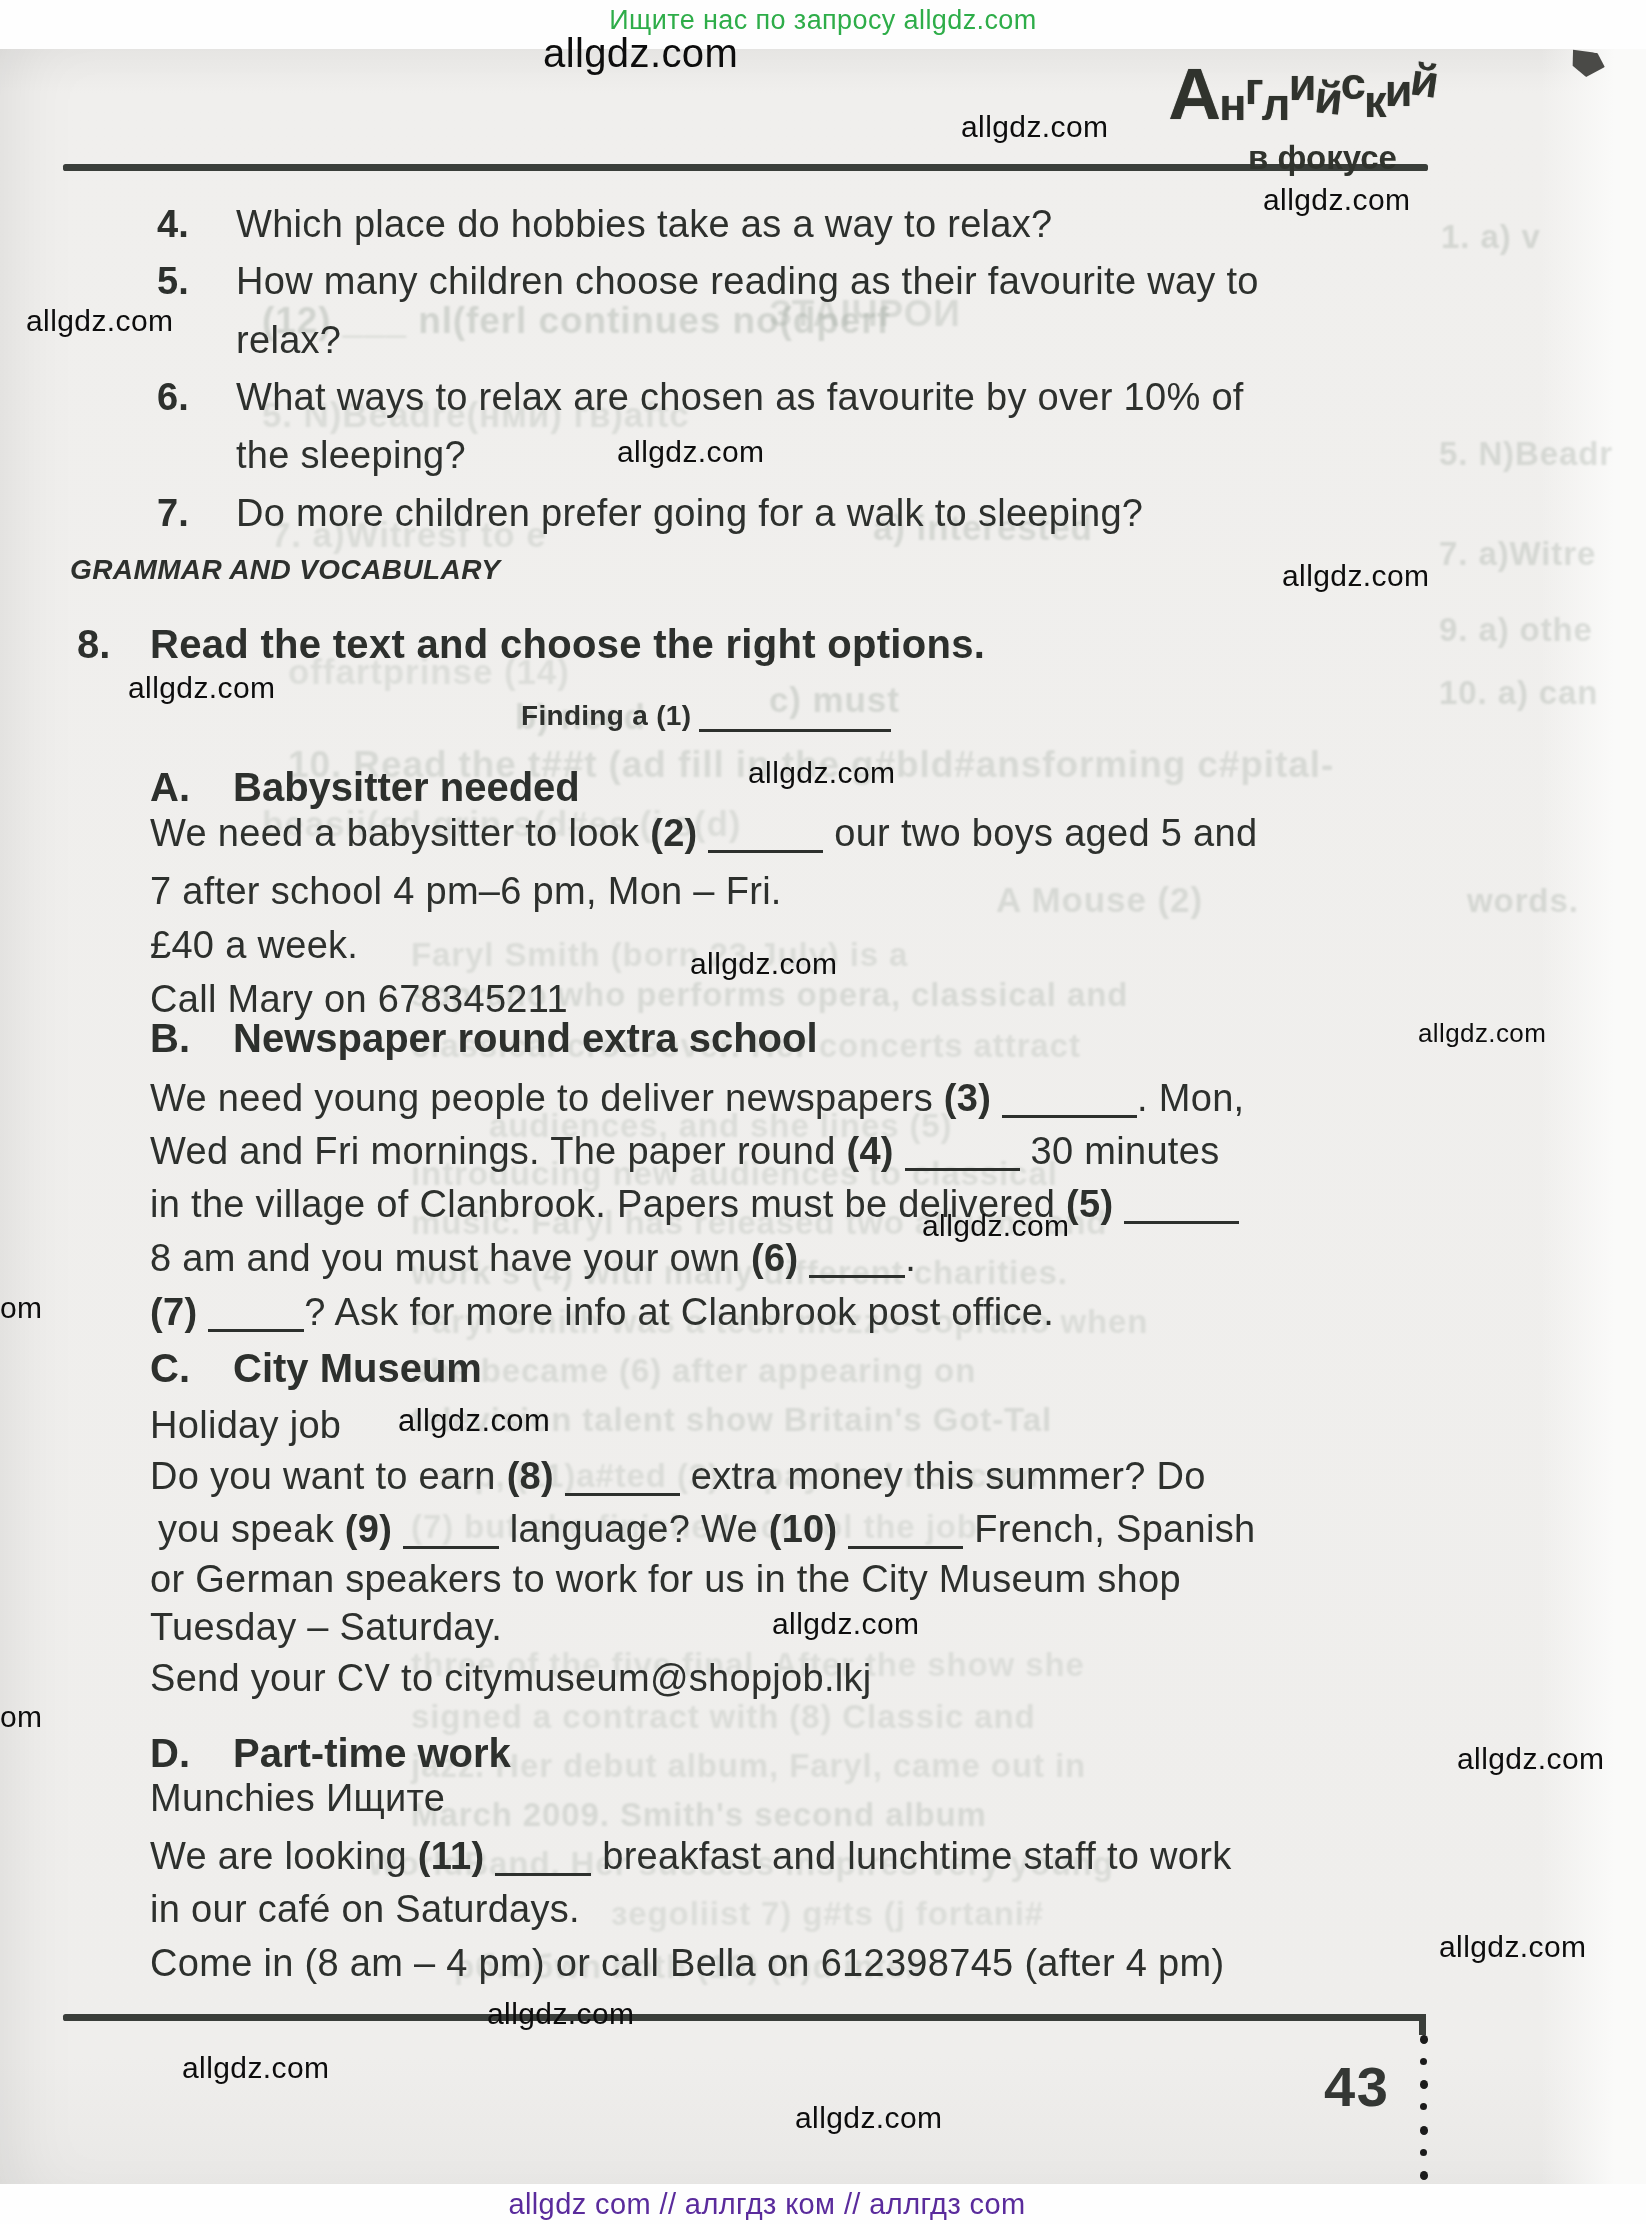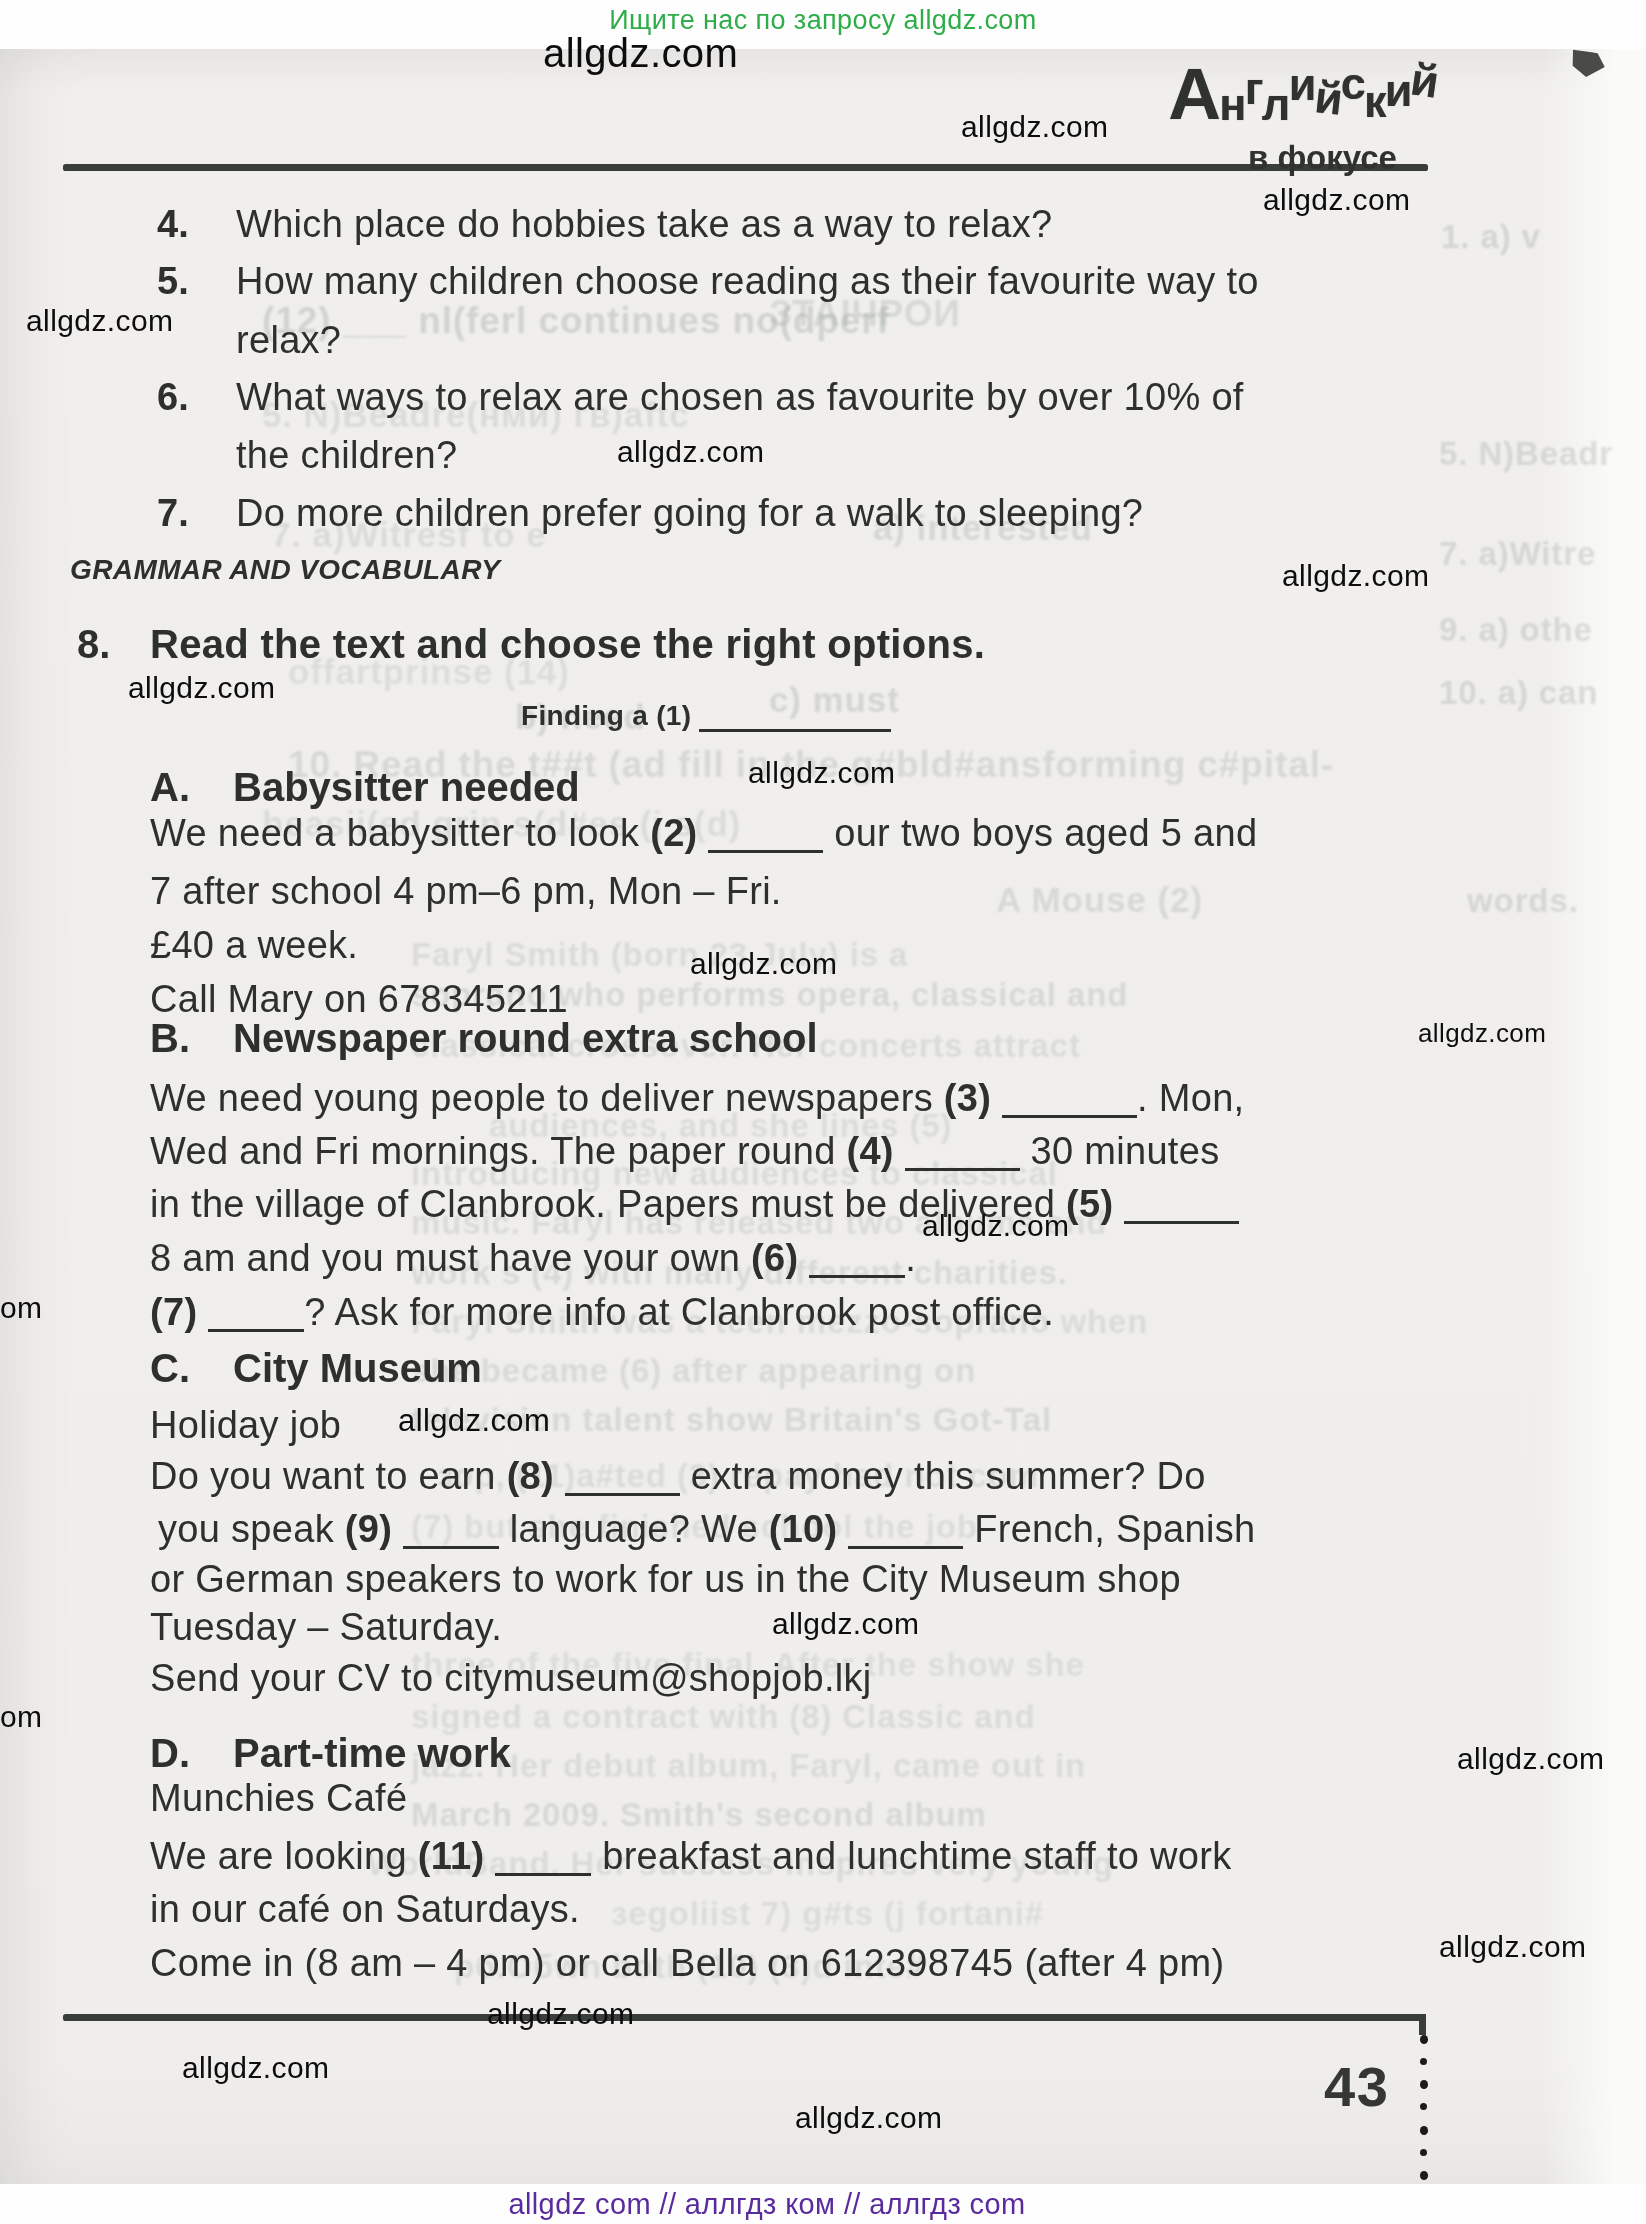--- a/index.html
+++ b/index.html
@@ -133,21 +133,21 @@
   <div class="content">
     <div class="rule rule-top"></div>
 
     <div class="qnum" style="left:157px;top:203px">4.</div>
     <div class="line" style="left:236px;top:203px">Which place do hobbies take as a way to relax?</div>
     <div class="qnum" style="left:157px;top:260px">5.</div>
     <div class="line" style="left:236px;top:260px">How many children choose reading as their favourite way to</div>
     <div class="line" style="left:236px;top:319px">relax?</div>
     <div class="qnum" style="left:157px;top:376px">6.</div>
     <div class="line" style="left:236px;top:376px">What ways to relax are chosen as favourite by over 10% of</div>
-    <div class="line" style="left:236px;top:434px">the children?</div>
+    <div class="line" style="left:236px;top:434px">the sleeping?</div>
     <div class="qnum" style="left:157px;top:492px">7.</div>
     <div class="line" style="left:236px;top:492px">Do more children prefer going for a walk to sleeping?</div>
 
     <div class="italic-head" style="left:70px;top:554px">GRAMMAR AND VOCABULARY</div>
     <div class="qnum" style="left:77px;top:622px;font-size:40px">8.</div>
     <div class="line bold" style="left:150px;top:622px;font-size:40px">Read the text and choose the right options.</div>
     <div class="line bold rich" style="left:521px;top:699px;font-size:28px">Finding a <b>(1)</b> <span class="blank" style="width:192px"></span></div>
 
     <div class="sec-head" style="left:150px;top:765px"><span class="lbl">A.</span><span>Babysitter needed</span></div>
     <div class="line rich" style="left:150px;top:812px">We need a babysitter to look <b>(2)</b> <span class="blank" style="width:115px"></span> our two boys aged 5 and</div>
@@ -164,21 +164,21 @@
 
     <div class="sec-head" style="left:150px;top:1346px"><span class="lbl">C.</span><span>City Museum</span></div>
     <div class="line" style="left:150px;top:1404px">Holiday job</div>
     <div class="line rich" style="left:150px;top:1455px">Do you want to earn <b>(8)</b> <span class="blank" style="width:115px"></span> extra money this summer? Do</div>
     <div class="line rich" style="left:158px;top:1508px">you speak <b>(9)</b> <span class="blank" style="width:96px"></span> language? We <b>(10)</b> <span class="blank" style="width:115px"></span> French, Spanish</div>
     <div class="line rich" style="left:150px;top:1558px">or German speakers to work for us in the City Museum shop</div>
     <div class="line rich" style="left:150px;top:1657px">Send your CV to citymuseum@shopjob.lkj</div>
     <div class="line rich" style="left:150px;top:1606px">Tuesday – Saturday.</div>
 
     <div class="sec-head" style="left:150px;top:1731px"><span class="lbl">D.</span><span>Part-time work</span></div>
-    <div class="line" style="left:150px;top:1777px">Munchies Café</div>
+    <div class="line" style="left:150px;top:1777px">Munchies Ищите</div>
     <div class="line rich" style="left:150px;top:1835px">We are looking <b>(11)</b> <span class="blank" style="width:96px"></span> breakfast and lunchtime staff to work</div>
     <div class="line rich" style="left:150px;top:1888px">in our café on Saturdays.</div>
     <div class="line rich" style="left:150px;top:1942px">Come in (8 am – 4 pm) or call Bella on 612398745 (after 4 pm)</div>
 
     <div class="rule rule-bottom"></div>
   </div>
 
   <div class="page-num">43</div>
 
   <div class="dot" style="top:2035px"></div>

